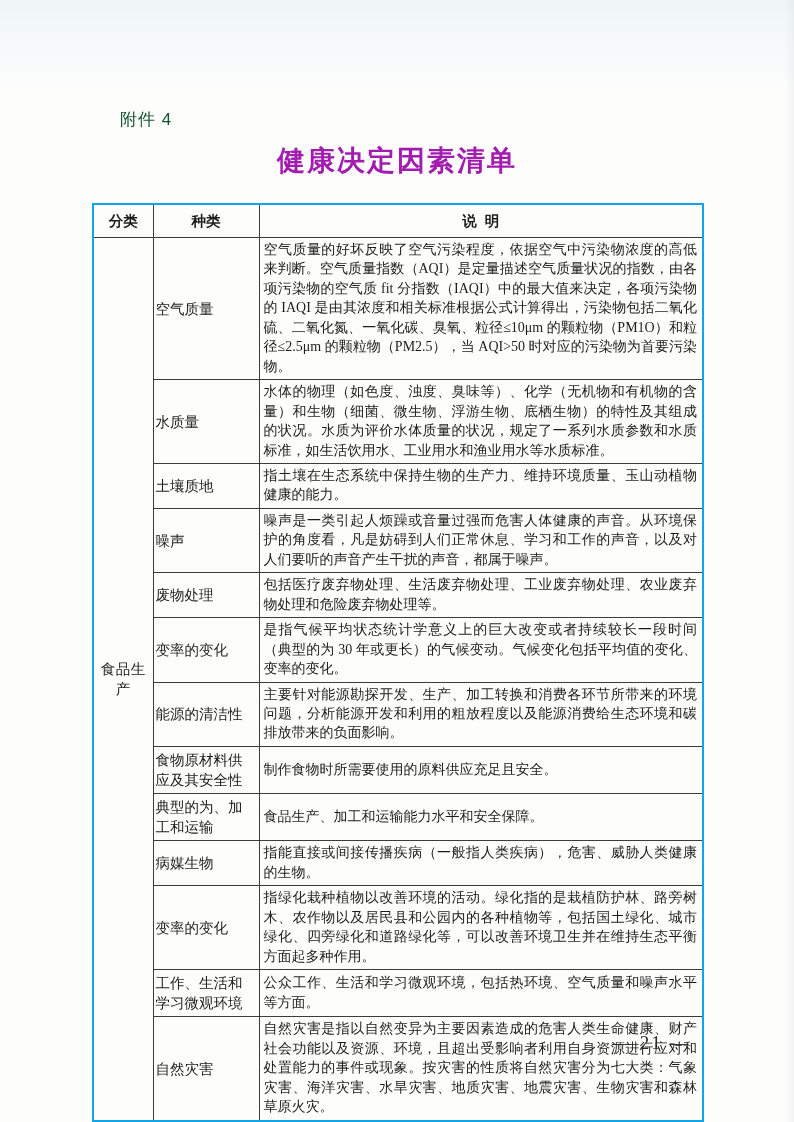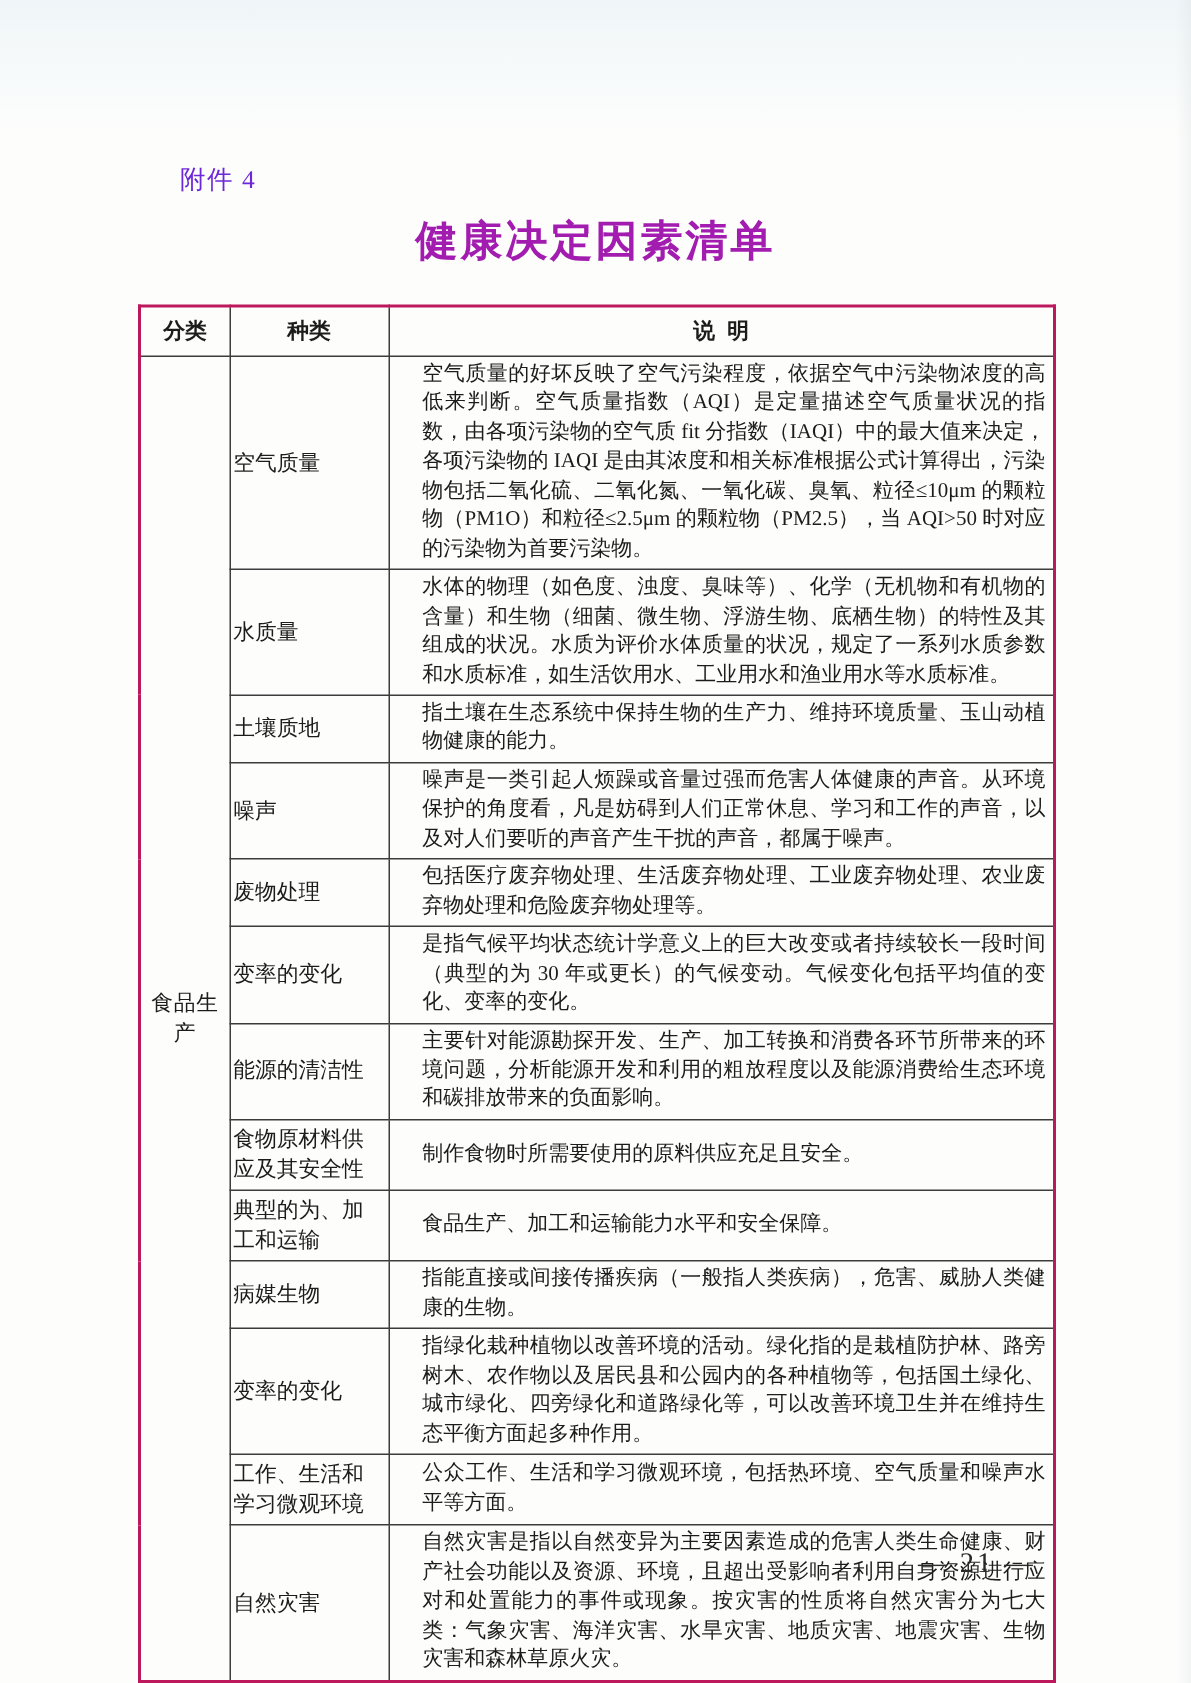--- a/index.html
+++ b/index.html
@@ -27,24 +27,24 @@
     position: absolute;
     top: 0; right: 0; bottom: 0;
     width: 10px;
     background: linear-gradient(270deg, rgba(210,215,218,0.25), rgba(255,255,255,0));
     pointer-events: none;
   }
   .attachment {
     position: absolute;
     top: 108px;
     left: 120px;
-    font-family: Liberation Serif, serif;
+    font-family: Liberation Sans, sans-serif;
     font-size: 17px;
     letter-spacing: 1px;
-    color: #6d28d9;
+    color: #14532d;
   }
   .doc-title {
     position: absolute;
     top: 142px;
     left: 0;
     width: 100%;
     text-align: center;
     font-family: "Liberation Sans", sans-serif;
     font-weight: 900;
     font-size: 28px;
@@ -60,21 +60,21 @@
     table-layout: fixed;
     font-size: 14px;
     line-height: 1.39;
     color: #1c1c1c;
   }
   table.determinants td, table.determinants th {
     border: 1px solid #3c3c3c;
     vertical-align: middle;
   }
   table.determinants {
-    border: 2px solid #be185d;
+    border: 2px solid #0ea5e9;
   }
   th.hdr {
     font-family: "Liberation Sans", sans-serif;
     font-weight: 700;
     font-size: 14.5px;
     height: 28px;
     text-align: center;
     padding: 2px;
   }
   td.cat {
@@ -82,21 +82,21 @@
     padding: 2px;
     font-size: 14.5px;
     letter-spacing: 0.5px;
   }
   td.typ {
     text-align: left;
     padding: 3px 2px;
     font-size: 14.5px;
   }
   td.desc {
-    padding: 2px 5px 3px 22px;
+    padding: 2px 5px 3px 4px;
     text-align: justify;
   }
   .page-number {
     position: absolute;
     top: 1032px;
     left: 612px;
     font-size: 19px;
     letter-spacing: 2px;
     color: #2a2a2a;
   }

